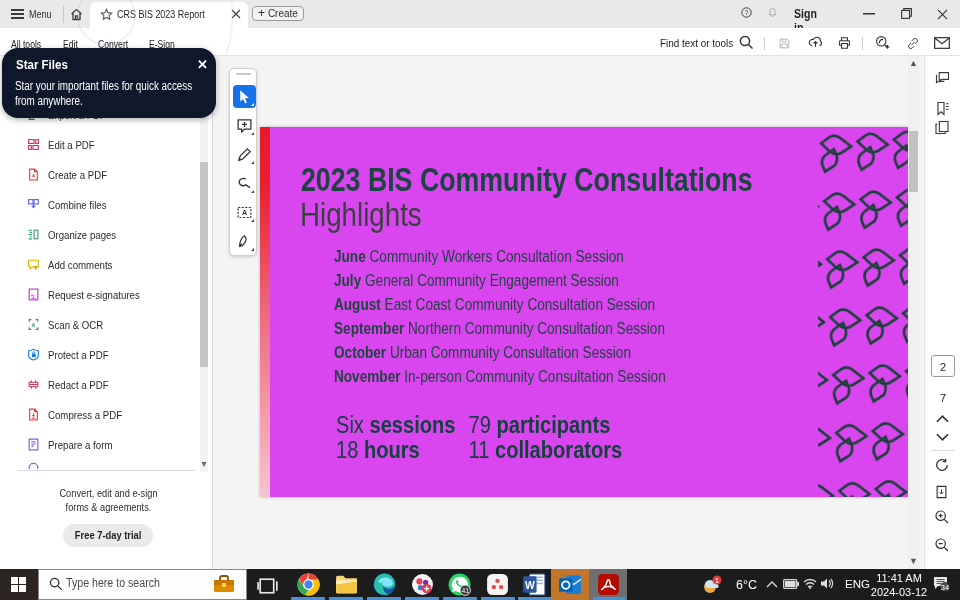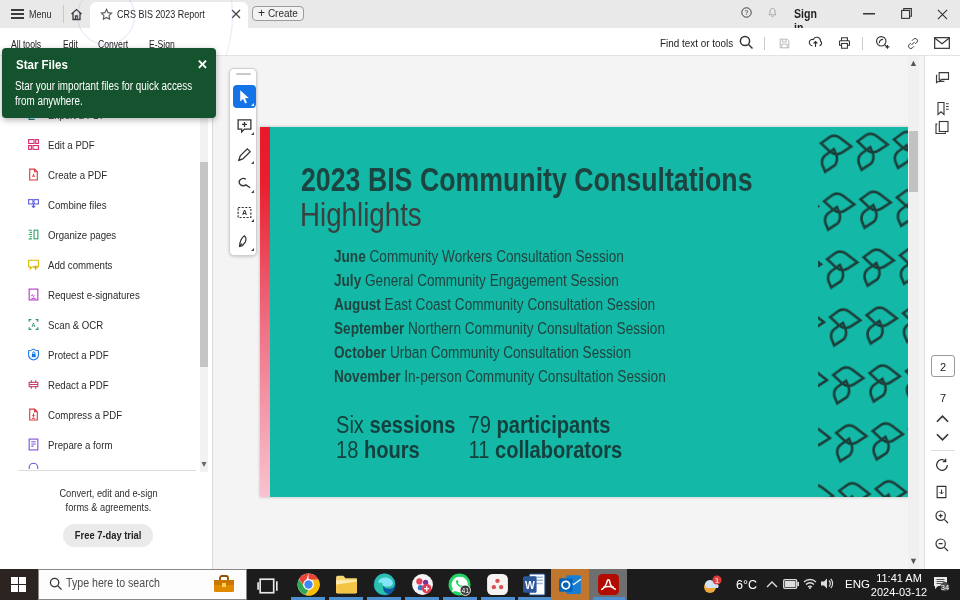--- a/index.html
+++ b/index.html
@@ -33,21 +33,21 @@
 #sdivider { left:18px; top:470px; width:178px; height:1px; background:#dcdcdc; }
 #upsell { left:6px; top:486px; width:205px; text-align:center; font-size:10.5px; color:#2e2e2e; line-height:14px; transform:scaleX(0.88); }
 #trialbtn { left:63px; top:524px; width:90px; height:23px; background:#eaeaea; border-radius:12px; font-size:11px; font-weight:bold; color:#222; text-align:center; line-height:23px; }
 #trialbtn span { display:inline-block; transform:scaleX(0.85); }
 #sscroll { left:200px; top:112px; width:8px; height:360px; background:#f2f2f2; }
 #sthumb { left:200px; top:162px; width:8px; height:205px; background:#c5c5c5; }
 #sarrow { left:198px; top:458px; width:12px; height:12px; color:#666; font-size:10px; line-height:12px; text-align:center; }
 
 
 #docarea { left:213px; top:56px; width:711px; height:513px; background:#f4f4f4; }
-#page { left:47px; top:71px; width:648px; height:370px; background:#14b8a6; box-shadow:0 0 3px rgba(0,0,0,0.25); }
+#page { left:47px; top:71px; width:648px; height:370px; background:#d946ef; box-shadow:0 0 3px rgba(0,0,0,0.25); }
 #redstripe { left:0; top:0; width:10px; height:370px; background:linear-gradient(#e8192c 0%, #e81f2e 15%, #ef7287 55%, #f8c3d0 100%); }
 #pdftitle { left:41px; top:34px; font-size:33px; font-weight:bold; color:#1c4440; transform:scaleX(0.81); transform-origin:0 0; white-space:nowrap; }
 #pdfsub { left:40px; top:69px; font-size:33px; color:#3a403f; transform:scaleX(0.84); transform-origin:0 0; }
 #monthlist { left:74px; top:117px; font-size:16.3px; color:#20443f; line-height:24.1px; transform:scaleX(0.835); transform-origin:0 0; white-space:nowrap; }
 #stats { left:76px; top:285px; font-size:23.5px; color:#14403d; transform:scaleX(0.855); transform-origin:0 0; }
 #leafband { left:558px; top:0px; width:90px; height:370px; overflow:hidden; }
 
 
 #qtools { left:16px; top:12px; width:28px; height:188px; background:#fff; border:1px solid #d0d0d0; border-radius:5px; box-shadow:0 1px 3px rgba(0,0,0,0.18); }
 #qtools .grip { position:absolute; left:6px; top:4px; width:15px; height:2px; background:#c9c9c9; border-radius:1px; }
@@ -62,21 +62,21 @@
 #dthumb { left:1px; top:75px; width:9px; height:61px; background:#c2c2c2; }
 .scar { position:absolute; left:0; width:11px; color:#555; font-size:9px; text-align:center; }
 
 
 #rpanel { left:711px; top:0; width:36px; height:513px; background:#fff; border-left:1px solid #e0e0e0; }
 .ricon { position:absolute; left:9px; color:#3b3b3b; }
 #pagenum { left:6px; top:299px; width:24px; height:22px; border:1px solid #9a9a9a; border-radius:3px; font-size:11px; color:#222; text-align:center; line-height:22px; background:#fff; }
 .rtxt { position:absolute; width:36px; left:0; text-align:center; font-size:11px; color:#222; }
 
 
-#tooltip { left:2px; top:48px; width:214px; height:70px; background:#14532d; border-radius:4px; box-shadow:0 2px 6px rgba(0,0,0,0.3); color:#fff; }
+#tooltip { left:2px; top:48px; width:214px; height:70px; background:#0f172a; border-radius:16px; box-shadow:0 2px 6px rgba(0,0,0,0.3); color:#fff; }
 #tooltip h3 { position:absolute; left:14px; top:10px; font-size:12.5px; font-weight:bold; transform:scaleX(0.92); transform-origin:0 0; }
 #tooltip p { position:absolute; left:13px; top:31px; font-size:12px; line-height:14.5px; transform:scaleX(0.82); transform-origin:0 0; white-space:nowrap; }
 #ttclose { position:absolute; right:8px; top:9px; font-size:13px; font-weight:bold; }
 
 
 #taskbar { left:0; top:569px; width:960px; height:31px; background:#1c1c1c; }
 #startbtn { left:0; top:569px; width:38px; height:31px; background:#2b2420; }
 #searchbox { left:38px; top:569px; width:209px; height:31px; background:#fdfdfd; border:1px solid #888; }
 #searchtxt { left:66px; top:576px; font-size:12.5px; color:#4d4d4d; transform:scaleX(0.85); transform-origin:0 0; white-space:nowrap; }
 .tbicon { position:absolute; top:572px; width:25px; height:25px; }

